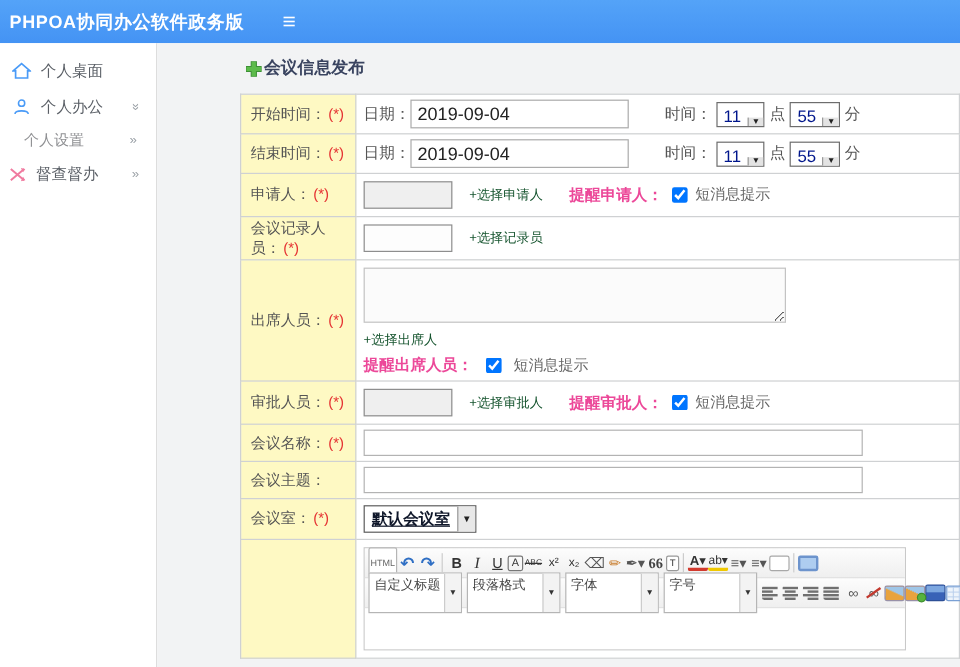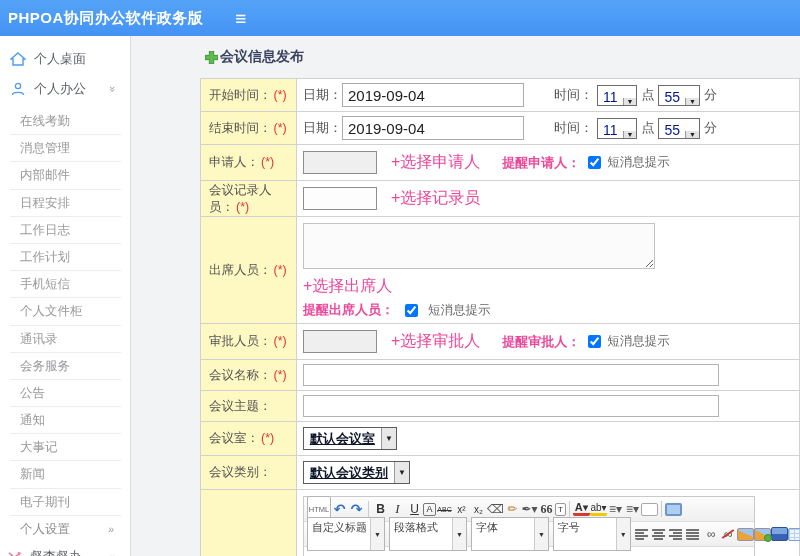--- a/index.html
+++ b/index.html
@@ -46,21 +46,21 @@
 
   .inline { display:flex; align-items:center; flex-wrap:wrap; }
   .flabel { color:#555; font-size:13px; }
   input.date { width:182px; height:24px; border:1px solid #ababab; font-size:15px; color:#222; padding-left:5px; font-family:"Liberation Sans",sans-serif; }
   .gap30 { margin-left:30px; }
   .numsel { display:inline-flex; align-items:flex-end; border:1px solid #6d6d6d; height:21px; margin:0 4px; cursor:pointer; background:#fff; }
   .numsel .num { font-size:14px; color:#00168c; padding:0 5px; display:flex; align-items:center; }
   .numsel .arr { font-size:7px; color:#222; background:#e3e3e3; border-left:1px solid #9a9a9a; padding:0 3px; display:flex; align-items:center; }
   input.small { width:74px; height:23px; border:1px solid #8e8e8e; background:#efefef; }
   input.small.white { background:#fdfdfd; }
-  a.sel-link { color:#ec4899; text-decoration:none; font-size:16px; margin-left:14px; cursor:pointer; }
+  a.sel-link { color:#14532d; text-decoration:none; font-size:11px; margin-left:14px; cursor:pointer; }
   .remind { font-weight:bold; color:#ec4899; font-size:13px; margin-left:22px; }
   .sms { color:#666; font-size:12.5px; margin-left:2px; }
   input[type=checkbox] { margin:0 4px 0 8px; width:13px; height:13px; vertical-align:middle; cursor:pointer; }
   textarea.attend { width:352px; height:46px; border:1px solid #c3c3c3; background:#fbfbfb; resize:both; margin-top:2px; }
   .stack > div { margin-top:4px; }
   input.wide { width:416px; height:22px; border:1px solid #b3b3b3; font-size:13px; color:#222; padding-left:4px; }
   .roomsel { display:inline-flex; align-items:stretch; border:1px solid #5c5c5c; background:#fff; height:23px; cursor:pointer; }
   .roomsel .txt { color:#0f172a; text-decoration:underline; font-size:13px; font-weight:bold; padding:0 6px; display:flex; align-items:center;text-align:right; }
   .roomsel .arr { font-size:8px; color:#222; background:#e8e8e8; border-left:1px solid #9a9a9a; padding:0 3px; display:flex; align-items:center; }
 
@@ -123,37 +123,20 @@
       <span>个人桌面</span>
     </div>
     <div class="s-top">
       <svg class="s-ico" viewBox="0 0 16 16">
           <circle cx="8" cy="5" r="2.6" fill="none" stroke="#4a9bf7" stroke-width="1.3"></circle>
           <path d="M2.5 14 C2.5 10.5 13.5 10.5 13.5 14" fill="none" stroke="#4a9bf7" stroke-width="1.3"></path>
         </svg>
       <span>个人办公</span>
       <span class="chev chev-down">»</span>
     </div>
-    <ul class="sub-list" id="office-list">
-        <li>在线考勤</li>
-        <li>消息管理</li>
-        <li>内部邮件</li>
-        <li>日程安排</li>
-        <li>工作日志</li>
-        <li>工作计划</li>
-        <li>手机短信</li>
-        <li>个人文件柜</li>
-        <li>通讯录</li>
-        <li>会务服务</li>
-        <li>公告</li>
-        <li>通知</li>
-        <li>大事记</li>
-        <li>新闻</li>
-        <li>电子期刊</li>
-      </ul>
     <div class="s-settings">
       <span>个人设置</span>
       <span class="chev">»</span>
     </div>
     <div class="s-bottom">
       <svg class="s-ico" viewBox="0 0 16 14">
           <path d="M1 2 L13 12 M1 12 L13 2" stroke="#f07ba0" stroke-width="1.8" fill="none"></path>
           <path d="M10 1 L14 2 L12 5 Z M10 13 L14 12 L12 9 Z" fill="#f07ba0"></path>
         </svg>
       <span>督查督办</span>
@@ -267,27 +250,20 @@
           <td class="val"><input class="wide" style=""></td>
         </tr>
         <tr class="r-h31">
           <td class="lbl"><span>会议主题：</span></td>
           <td class="val"><input class="wide" style=""></td>
         </tr>
         <tr class="r-h34">
           <td class="lbl"><span>会议室：</span><span class="req">(*)</span></td>
           <td class="val"><span class="roomsel">
                 <span class="txt">默认会议室</span>
-                <span class="arr">▼</span>
-              </span></td>
-        </tr>
-        <tr class="r-h34">
-          <td class="lbl"><span>会议类别：</span></td>
-          <td class="val"><span class="roomsel">
-                <span class="txt">默认会议类别</span>
                 <span class="arr">▼</span>
               </span></td>
         </tr>
         <tr>
           <td class="lbl"></td>
           <td class="val" style="vertical-align:top;">
             <div class="editor">
               <div class="tb" id="tb1">
                   <span class="tbtn k-html">HTML</span>
                   <span class="tbtn k-blue">↶</span>

